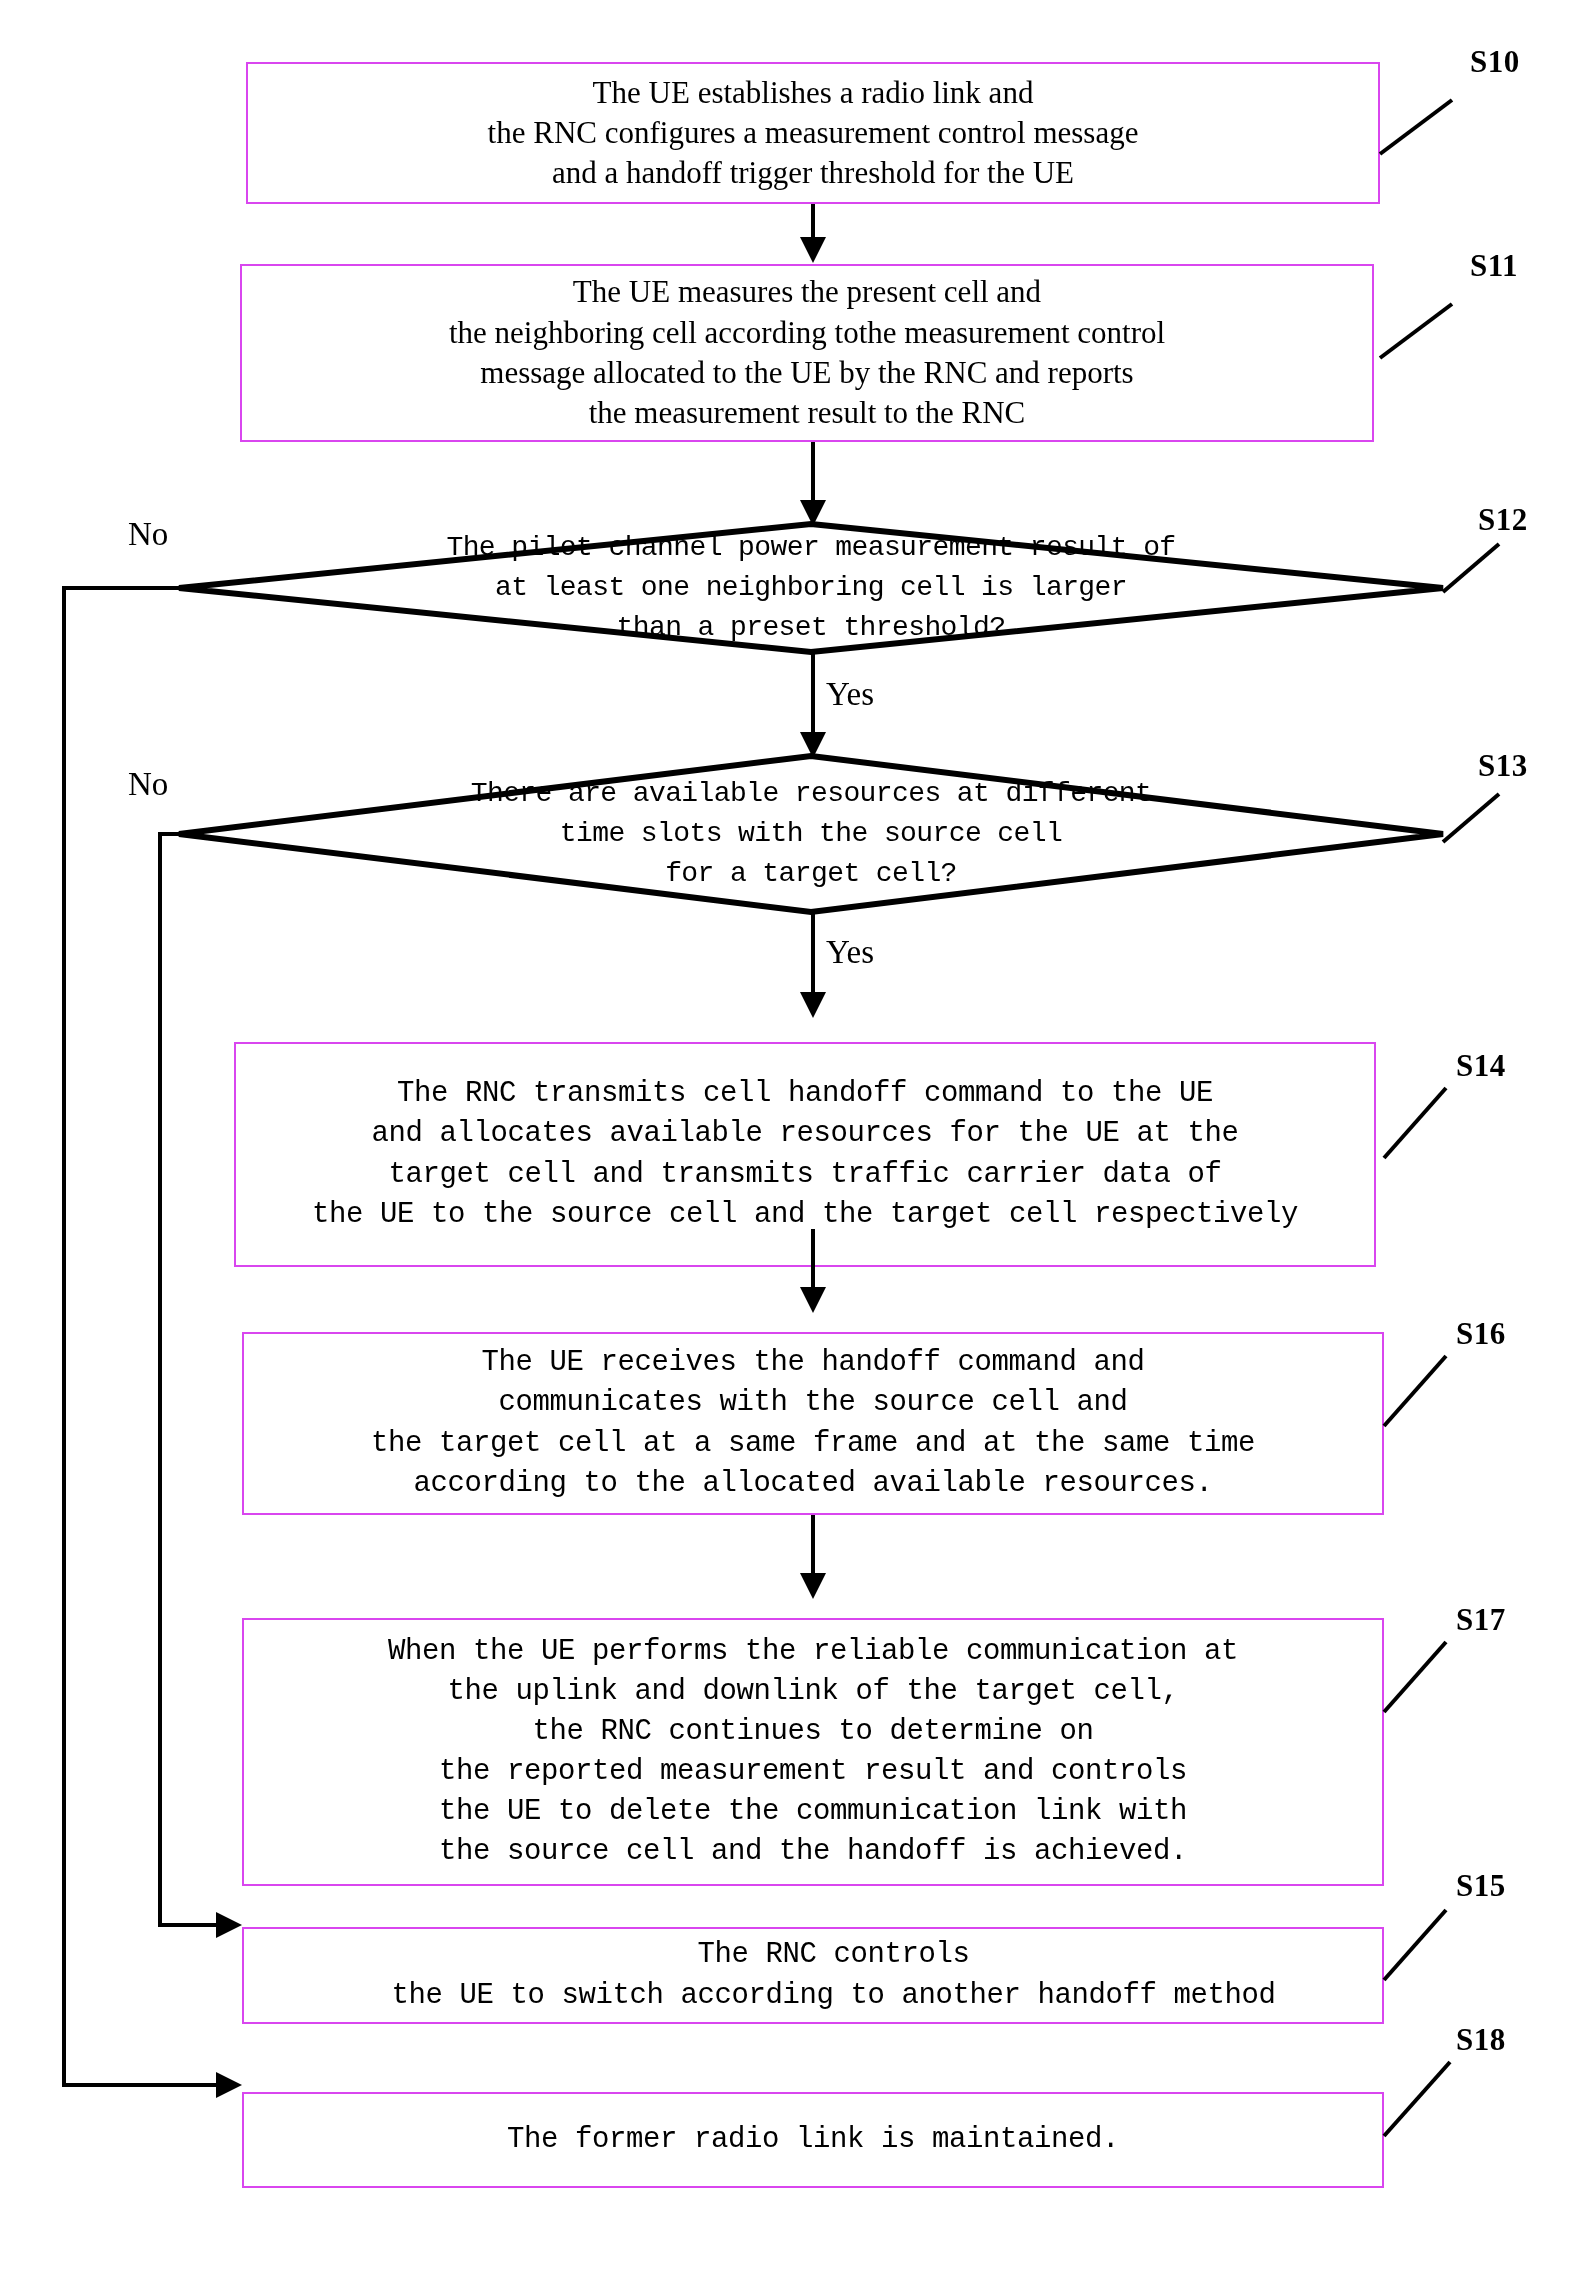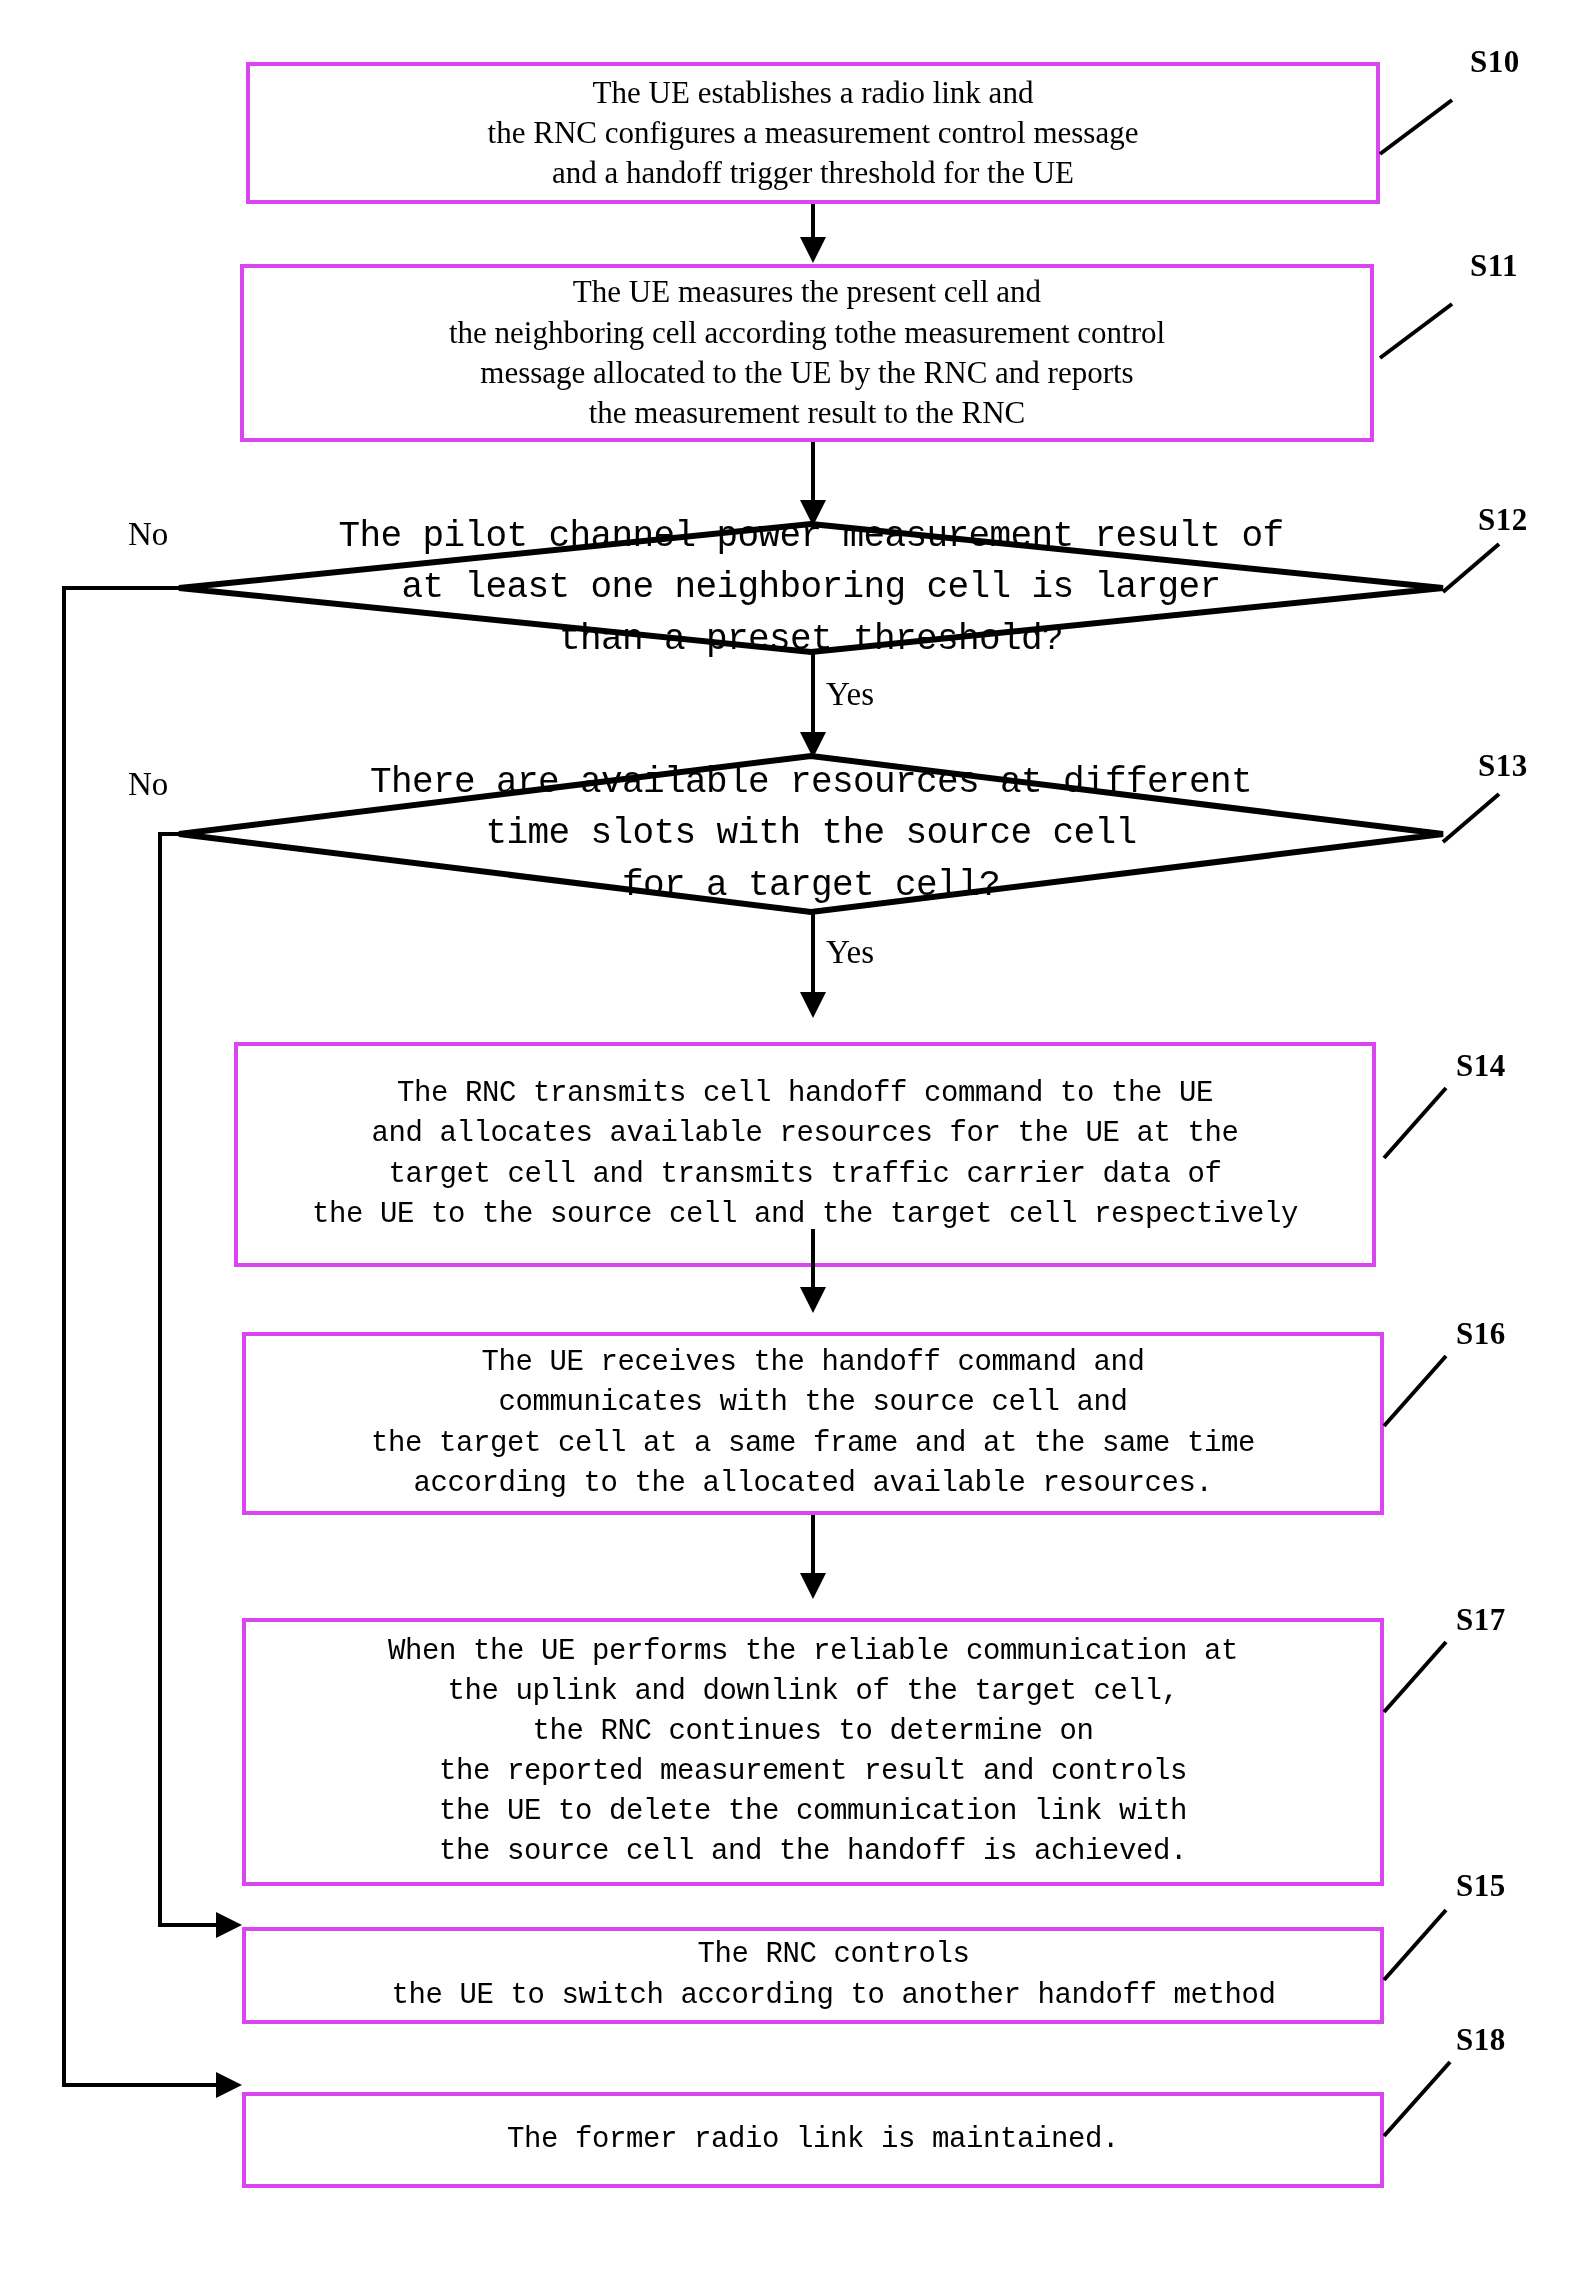--- a/index.html
+++ b/index.html
@@ -12,21 +12,21 @@
     width: 1570px;
     height: 2276px;
     background: #ffffff;
     overflow: hidden;
     font-family: "Liberation Serif", "DejaVu Serif", serif;
     color: #000000;
   }
   
   .box {
     position: absolute;
-    border: 4px solid #d946ef;
+    border: 2px solid #d946ef;
     box-sizing: border-box;
     background: #fff;
     display: flex;
     align-items: center;
     justify-content: center;
     text-align: center;
     padding: 2px 6px;
   }
   .box .txt {
     width: 100%;
@@ -60,21 +60,21 @@
     position: absolute;
     left: 0;
     top: 0;
     width: 100%;
     height: 100%;
     display: flex;
     align-items: center;
     justify-content: center;
     text-align: center;
     font-family: "Liberation Mono", "DejaVu Sans Mono", monospace;
-    font-size: 36px;
+    font-size: 28px;
     line-height: 1.42;
     letter-spacing: -0.6px;
     white-space: pre-line;
     pointer-events: none;
   }
   
   .vline {
     position: absolute;
     width: 4px;
     background: #000;

